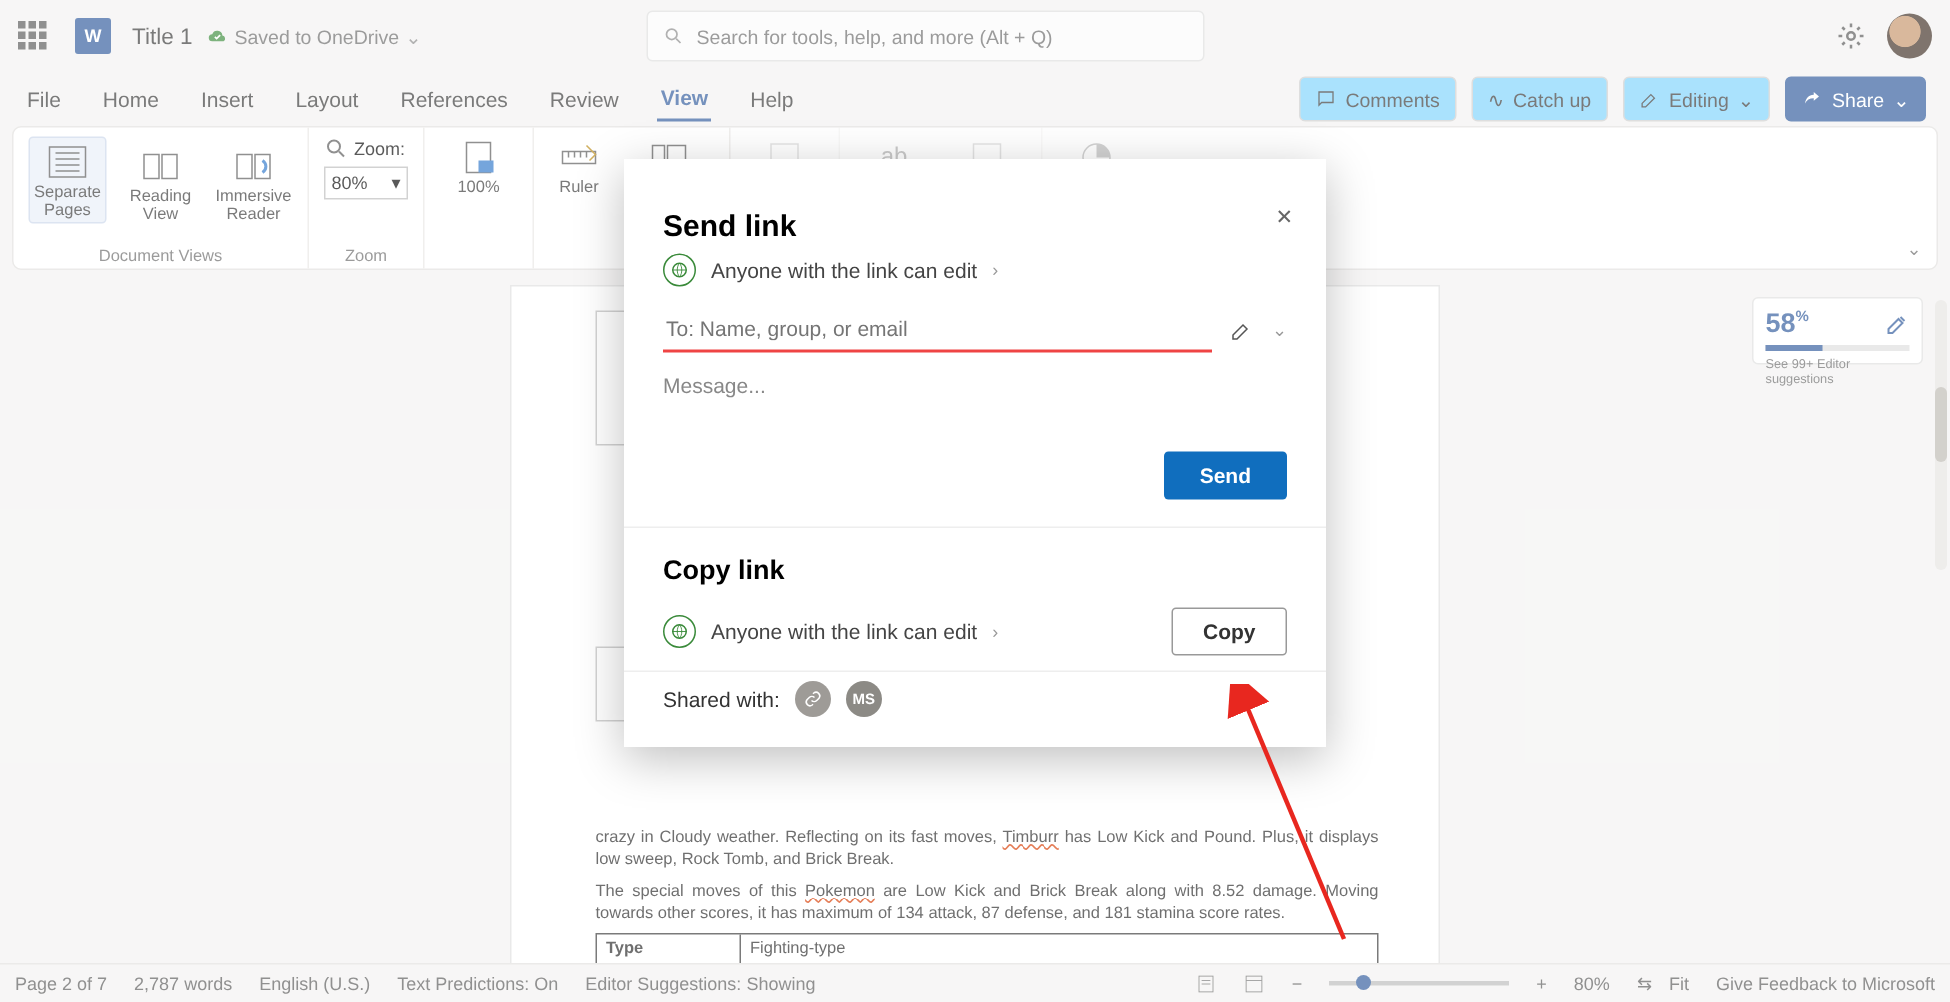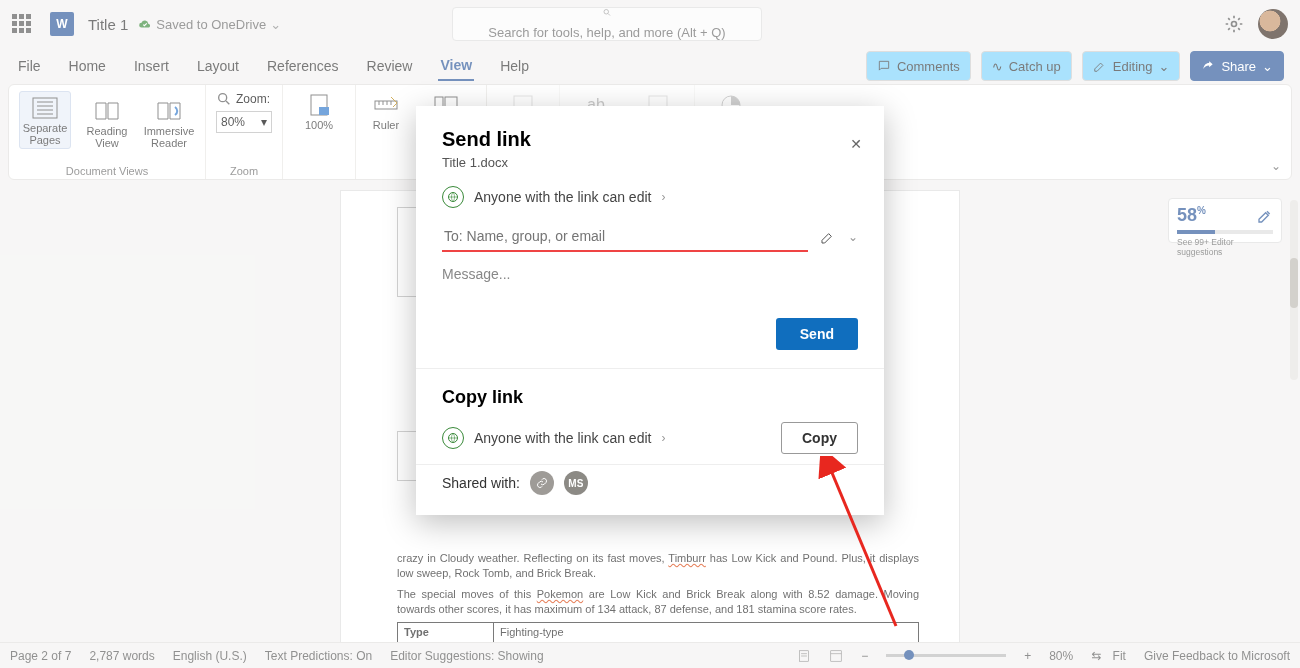--- a/index.html
+++ b/index.html
@@ -7,21 +7,21 @@
 
   
   .titlebar { height: 48px; display:flex; align-items:center; padding:0 12px; }
   .apps-grid { width:20px; height:20px; display:grid; grid-template-columns:repeat(3,5px); grid-template-rows:repeat(3,5px); gap:2px; margin-right:18px;}
   .apps-grid span { background:#555; }
   .word-icon { width:24px; height:24px; background:#2b579a; color:#fff; display:flex; align-items:center; justify-content:center; font-weight:700; font-size:12px; border-radius:2px; margin-right:14px;}
   .doc-title { font-size:15px; color:#333; margin-right:10px; }
   .saved-chip { display:flex; align-items:center; font-size:13px; color:#666; gap:4px; }
   .saved-chip svg { width:14px; height:14px; }
   .search-wrap { margin-left:auto; margin-right:auto; position:relative; left:-40px; }
-  .search-box { width:310px; height:34px; border:1px solid #ddd; border-radius:4px; display:flex; align-items:center; padding:0 10px; background:#fafafa; color:#666; font-size:13px; gap:8px;flex-direction:column;}
+  .search-box { width:372px; height:34px; border:1px solid #ddd; border-radius:4px; display:flex; align-items:center; padding:0 10px; background:#fafafa; color:#666; font-size:13px; gap:8px;}
   .right-icons { margin-left:auto; display:flex; align-items:center; gap:14px; }
   .gear-icon { width:20px; height:20px; color:#555; }
   .avatar { width:30px; height:30px; border-radius:50%; background: radial-gradient(circle at 40% 40%, #c59368 0 40%, #3b2a1f 42% 100%); }
 
   
   .menubar { height:36px; display:flex; align-items:center; padding:0 16px; gap:24px; font-size:14px; color:#333; }
   .menubar .tab { padding:6px 2px; cursor:pointer; }
   .menubar .tab.active { color:#2b579a; border-bottom:2px solid #2b579a; font-weight:600;}
   .menubar-right { margin-left:auto; display:flex; gap:10px; }
   .pill { height:30px; border:1px solid #ccc; border-radius:4px; padding:0 10px; display:flex; align-items:center; gap:6px; font-size:13px; background:#7dd3fc; color:#333;}
@@ -73,21 +73,21 @@
 
   
   .status { position:absolute; bottom:0; left:0; right:0; height:26px; background:#f3f2f1; border-top:1px solid #e1dfdd; display:flex; align-items:center; font-size:12px; color:#555; padding:0 10px; gap:18px;}
   .status .spacer { flex:1; }
   .status .seg { display:flex; align-items:center; gap:4px;}
   .zoom-slider { width:120px; height:3px; background:#bbb; position:relative; }
   .zoom-slider::before { content:""; position:absolute; left:18px; top:-4px; width:10px; height:10px; border-radius:50%; background:#2b579a;}
 
   
   .dialog { position:absolute; top:106px; left:416px; width:468px; background:#fff; box-shadow:0 8px 30px rgba(0,0,0,0.25); z-index:100; padding-bottom:14px;}
-  .dialog h2 { font-size:20px; font-weight:600; padding:22px 26px 0 26px; }
+  .dialog h2 { font-size:20px; font-weight:600; padding:22px 26px 0 26px;margin-top:12px; }
   .dialog .fname { font-size:13px; color:#555; padding:4px 26px 10px 26px;}
   .dialog .close { position:absolute; top:30px; right:22px; color:#666; cursor:pointer; font-size:14px;}
   .perm-row { display:flex; align-items:center; gap:10px; padding:6px 26px; font-size:14px; color:#444;}
   .globe { width:22px; height:22px; border:1.5px solid #3a8a3a; border-radius:50%; color:#3a8a3a; display:flex; align-items:center; justify-content:center;}
   .chev { color:#999; font-size:12px;}
   .to-row { margin:8px 26px 0 26px; display:flex; align-items:center; gap:12px;}
   .to-input { flex:1; border:none; border-bottom:2px solid #ef4444; padding:6px 2px; font-size:14px; color:#666; outline:none;}
   .pen-ic { color:#555; }
   .msg-input { margin:14px 26px 0 26px; font-size:14px; color:#888;}
   .send-row { display:flex; justify-content:flex-end; padding:36px 26px 18px 26px;}
@@ -352,21 +352,20 @@
 </div>
 
 <div class="vscroll">
     <div class="vscroll-thumb"></div>
   </div>
 
 <div style="position:absolute; inset:0; background:rgba(255,255,255,0.35); z-index:60;"></div>
 
 <div class="dialog">
   <h2>Send link</h2>
-  <div class="fname">Title 1.docx</div>
   <div class="close">✕</div>
   <div class="perm-row">
     <div class="globe">
         <svg width="12" height="12" viewBox="0 0 24 24">
           <circle cx="12" cy="12" r="9" fill="none" stroke="#3a8a3a" stroke-width="2"></circle>
           <path d="M3 12h18M12 3c4 4 4 14 0 18M12 3c-4 4-4 14 0 18" fill="none" stroke="#3a8a3a" stroke-width="1.2"></path>
         </svg>
       </div>
     <span>Anyone with the link can edit</span>
     <span class="chev">›</span>

